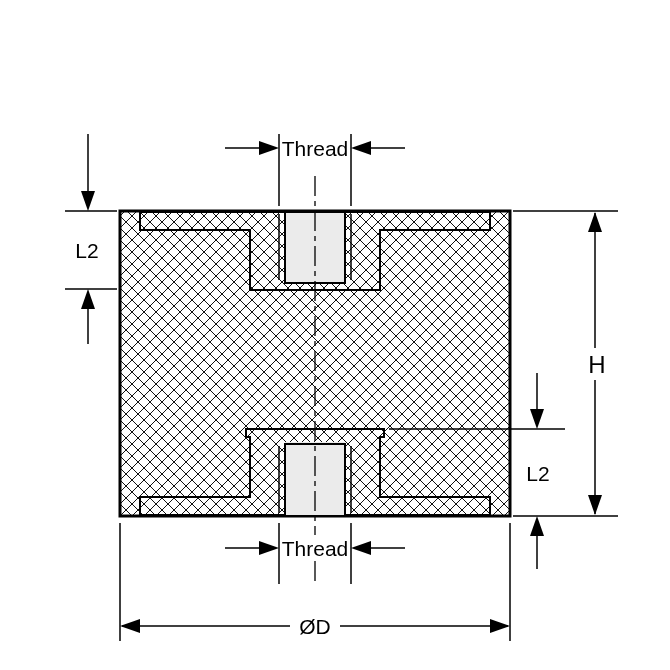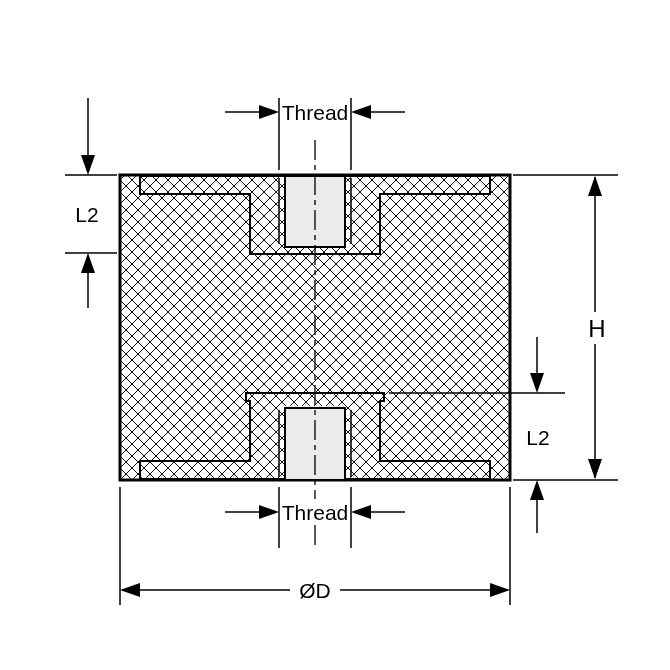--- a/index.html
+++ b/index.html
@@ -7,20 +7,21 @@
     padding: 0;
     background: #ffffff;
     width: 670px;
     height: 670px;
     font-family: "Liberation Sans", sans-serif;
   }
   .drawing-wrap {
     width: 670px;
     height: 624px;
     position: relative;
+    margin-top: 36px;
   }
   svg { display: block; }
   text {
     font-family: "Liberation Sans", sans-serif;
     fill: #000000;
   }
   .dim-label { font-size: 21px; }
   .dim-label-big { font-size: 24px; }
   .thin { stroke: #000; stroke-width: 1.5; }
   .med  { stroke: #000; stroke-width: 2; fill: none; }

